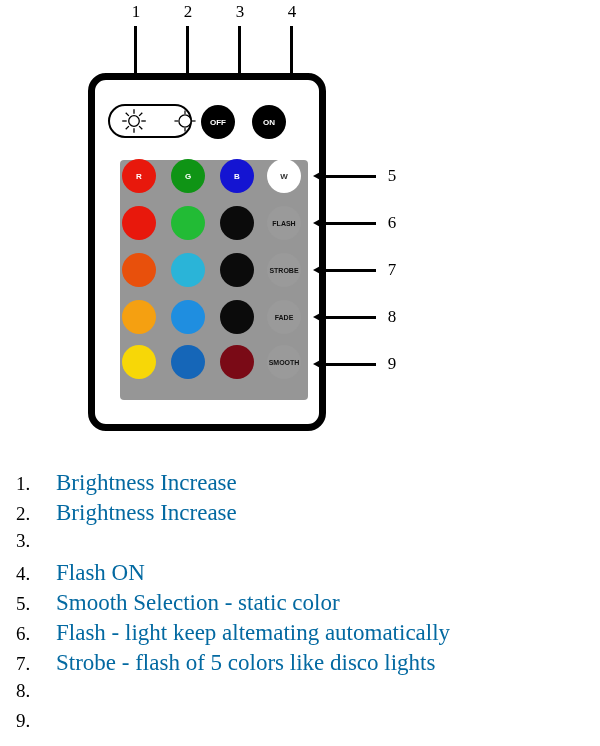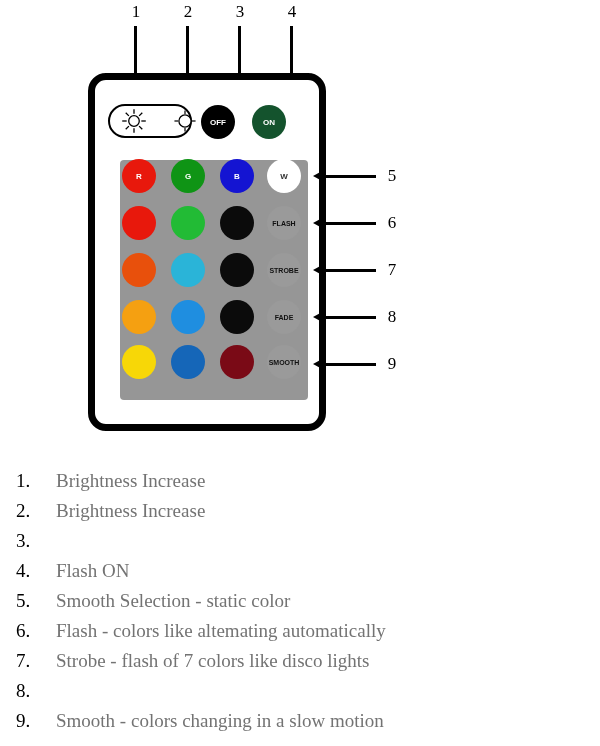--- a/index.html
+++ b/index.html
@@ -115,21 +115,21 @@
   }
 
   .btn-off {
     background: #000000;
     color: #ffffff;
     font-size: 8px;
     left: 201px;
     top: 105px;
   }
   .btn-on {
-    background: #14532d;
+    background: #000000;
     color: #ffffff;
     font-size: 8px;
     left: 252px;
     top: 105px;
   }
 
   
   .key {
     position: absolute;
     width: 34px;
@@ -165,22 +165,22 @@
     align-items: baseline;
     height: 30px;
   }
   .legend-num {
     width: 40px;
     font-size: 19px;
     color: #000;
     flex: none;
   }
   .legend-text {
-    font-size: 19px;
-    color: #737373;
+    font-size: 23px;
+    color: #0369a1;
     white-space: pre;
   }
 </style>
 </head>
 <body>
 
 <div id="stage">
 
   <div class="callout-num" style="left:124px; top:2px;">1</div>
   <div class="callout-num" style="left:176px; top:2px;">2</div>
@@ -297,28 +297,27 @@
     <div class="legend-row">
       <span class="legend-num">4.</span>
       <span class="legend-text">Flash ON</span>
     </div>
     <div class="legend-row">
       <span class="legend-num">5.</span>
       <span class="legend-text">Smooth Selection - static color</span>
     </div>
     <div class="legend-row">
       <span class="legend-num">6.</span>
-      <span class="legend-text">Flash - colors like altemating automatically</span>
+      <span class="legend-text">Flash - light keep altemating automatically</span>
     </div>
     <div class="legend-row">
       <span class="legend-num">7.</span>
-      <span class="legend-text">Strobe - flash of 7 colors like disco lights</span>
+      <span class="legend-text">Strobe - flash of 5 colors like disco lights</span>
     </div>
     <div class="legend-row">
       <span class="legend-num">8.</span>
     </div>
     <div class="legend-row">
       <span class="legend-num">9.</span>
-      <span class="legend-text">Smooth - colors changing in a slow motion</span>
     </div>
   </div>
 
 </div>
 
 </body></html>

